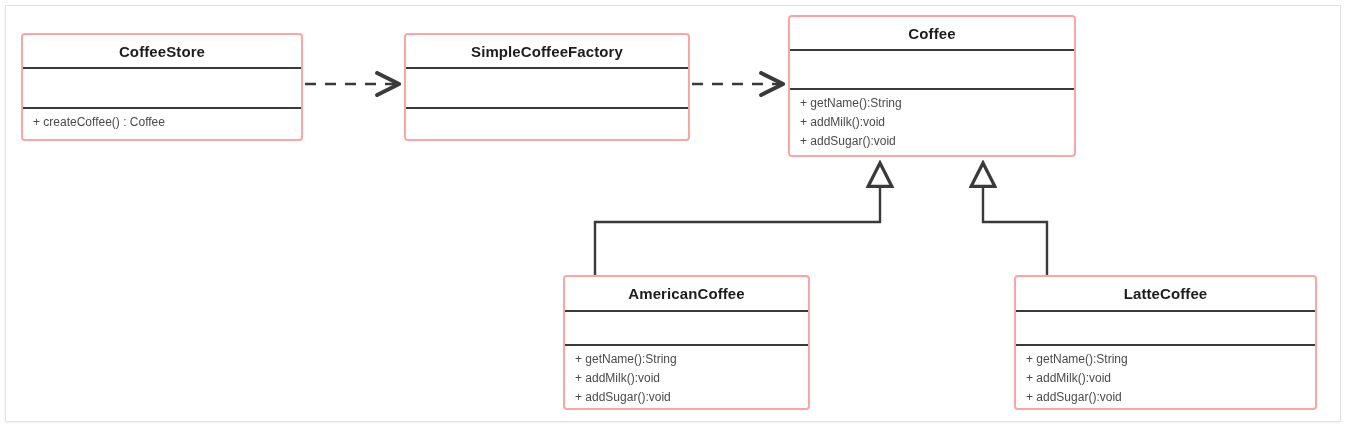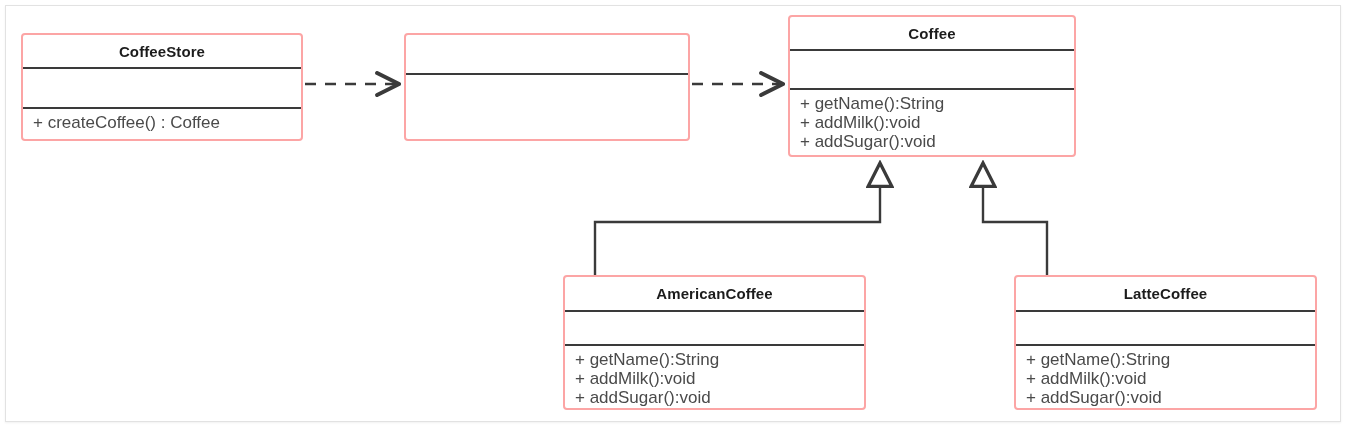--- a/index.html
+++ b/index.html
@@ -71,21 +71,21 @@
     box-sizing: border-box;
     flex: none;
   }
   .uml-ops {
     box-sizing: border-box;
     flex: 1 1 auto;
     padding: 4px 0 0 0;
     overflow: hidden;
   }
   .uml-member {
-    font-size: 17px;
+    font-size: 12px;
     color: #4a4a4a;
     line-height: 19px;
     padding: 0 0 0 10px;
     white-space: nowrap;
   }
   .uml-ops .uml-member:first-child { padding-top: 0; }
 </style>
 </head>
 <body>
 
@@ -117,34 +117,35 @@
 
   <div class="uml-class" style="left:21px; top:33px; width:282px; height:108px;justify-content:center;">
     <div class="uml-name" style="height:34px;">CoffeeStore</div>
     <div class="uml-attrs" style="height:40px;"></div>
     <div class="uml-ops">
       <div class="uml-member">+ createCoffee() : Coffee</div>
     </div>
   </div>
 
   <div class="uml-class" style="left:404px; top:33px; width:286px; height:108px;">
+    <div class="uml-name" style="height:34px;">SimpleCoffeeFactory</div>
     <div class="uml-attrs" style="height:40px;"></div>
   </div>
 
   <div class="uml-class" style="left:788px; top:15px; width:288px; height:142px;">
     <div class="uml-name" style="height:34px;">Coffee</div>
     <div class="uml-attrs" style="height:39px;"></div>
     <div class="uml-ops">
       <div class="uml-member">+ getName():String</div>
       <div class="uml-member">+ addMilk():void</div>
       <div class="uml-member">+ addSugar():void</div>
     </div>
   </div>
 
-  <div class="uml-class" style="left:563px; top:275px; width:303px; height:135px;">
+  <div class="uml-class" style="left:563px; top:275px; width:247px; height:135px;">
     <div class="uml-name" style="height:35px;">AmericanCoffee</div>
     <div class="uml-attrs" style="height:34px;"></div>
     <div class="uml-ops">
       <div class="uml-member">+ getName():String</div>
       <div class="uml-member">+ addMilk():void</div>
       <div class="uml-member">+ addSugar():void</div>
     </div>
   </div>
 
   <div class="uml-class" style="left:1014px; top:275px; width:303px; height:135px;">

